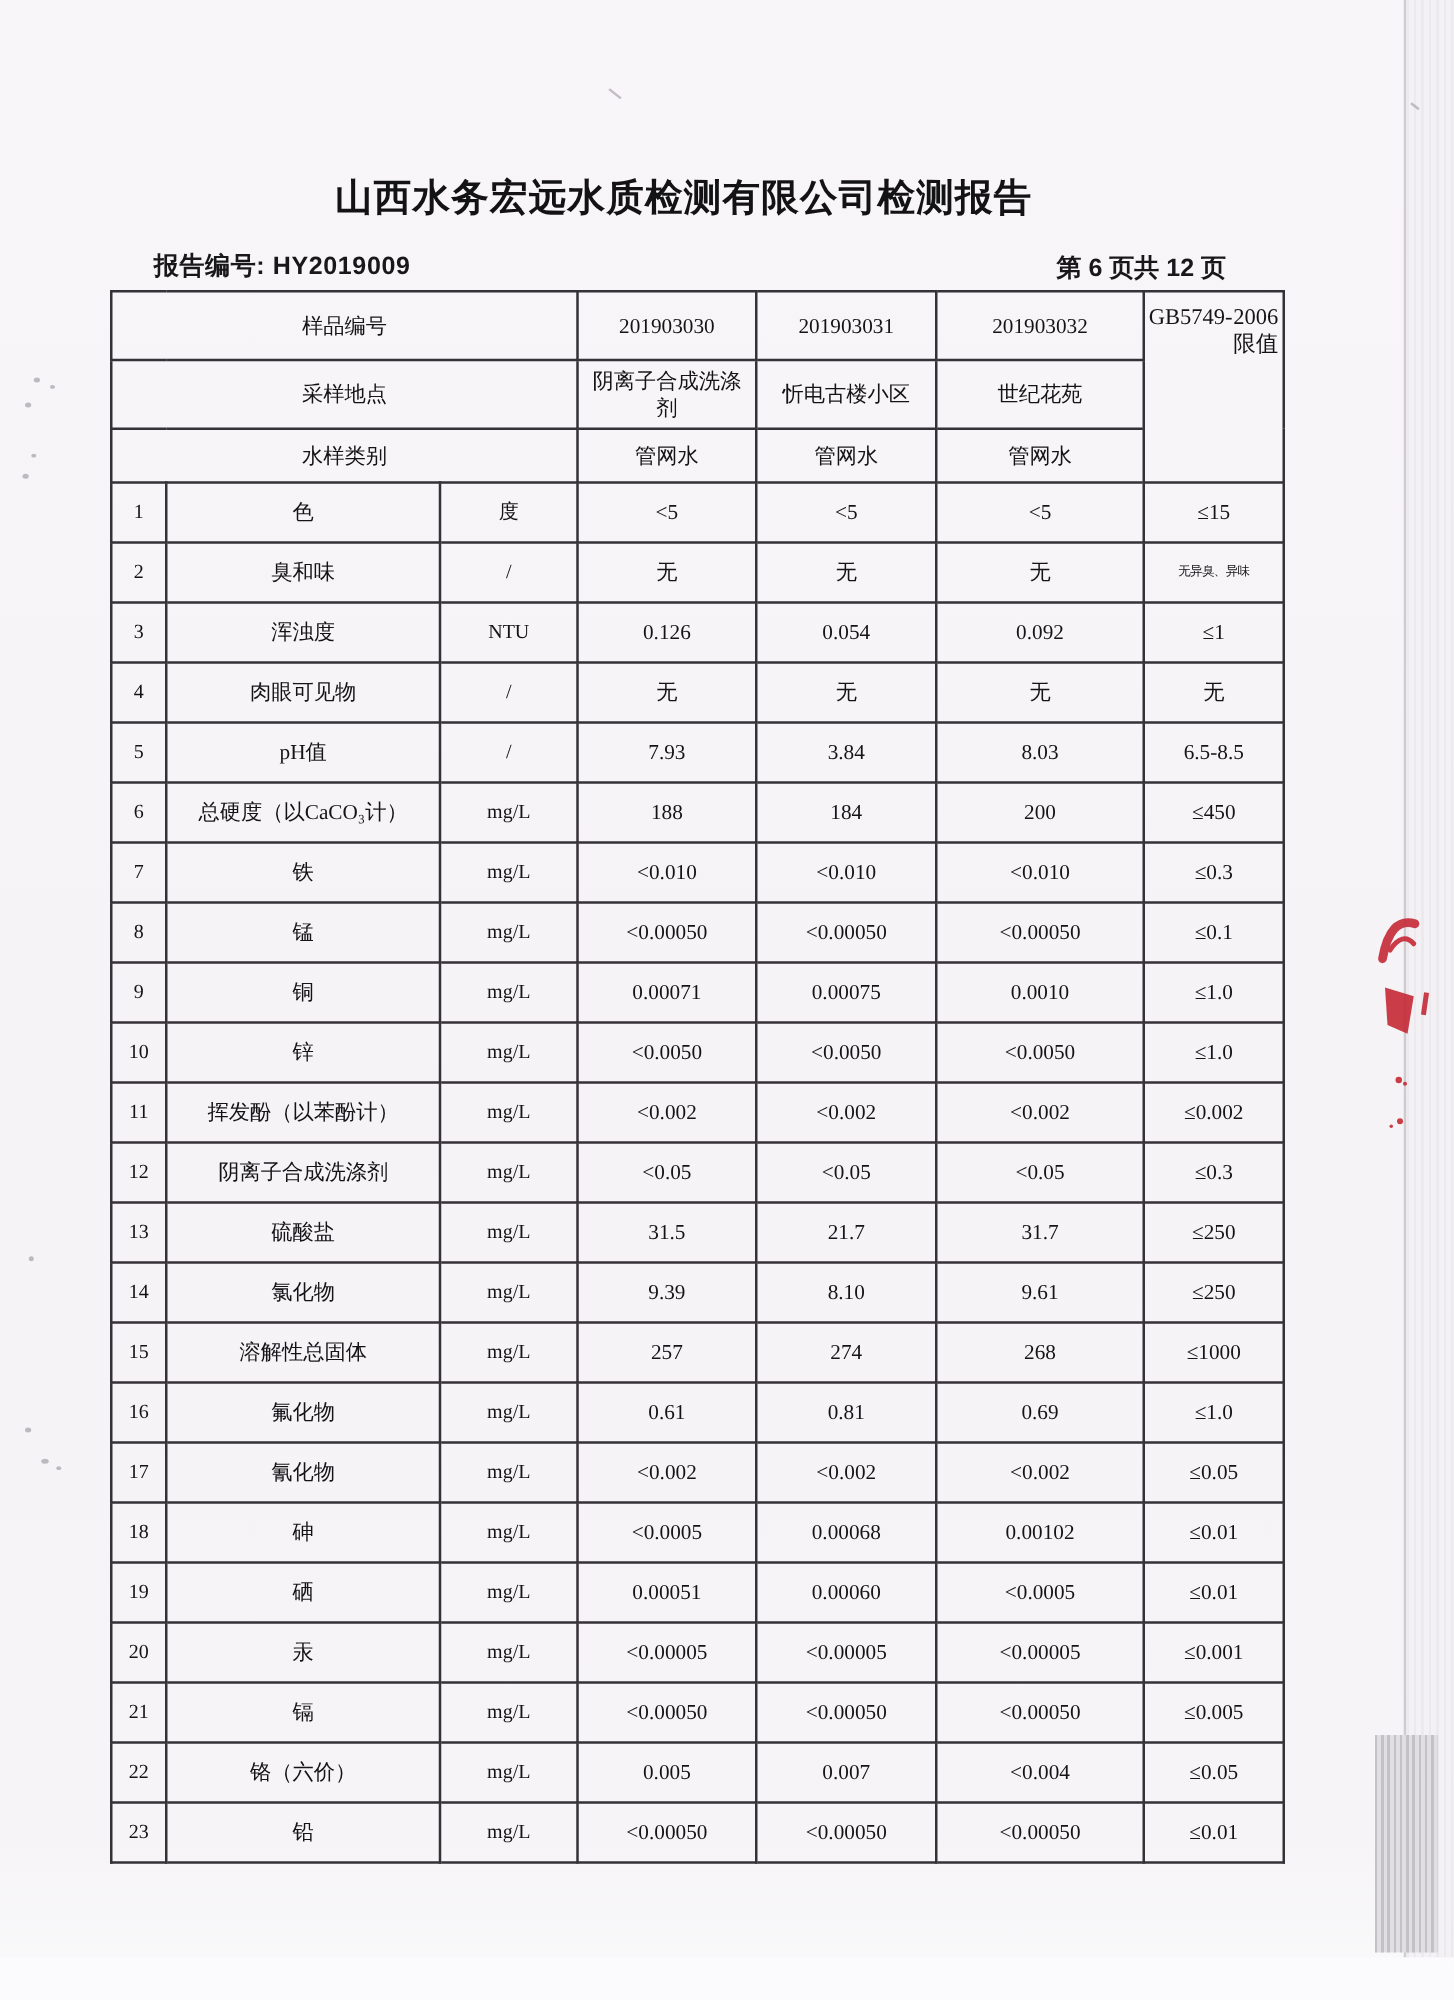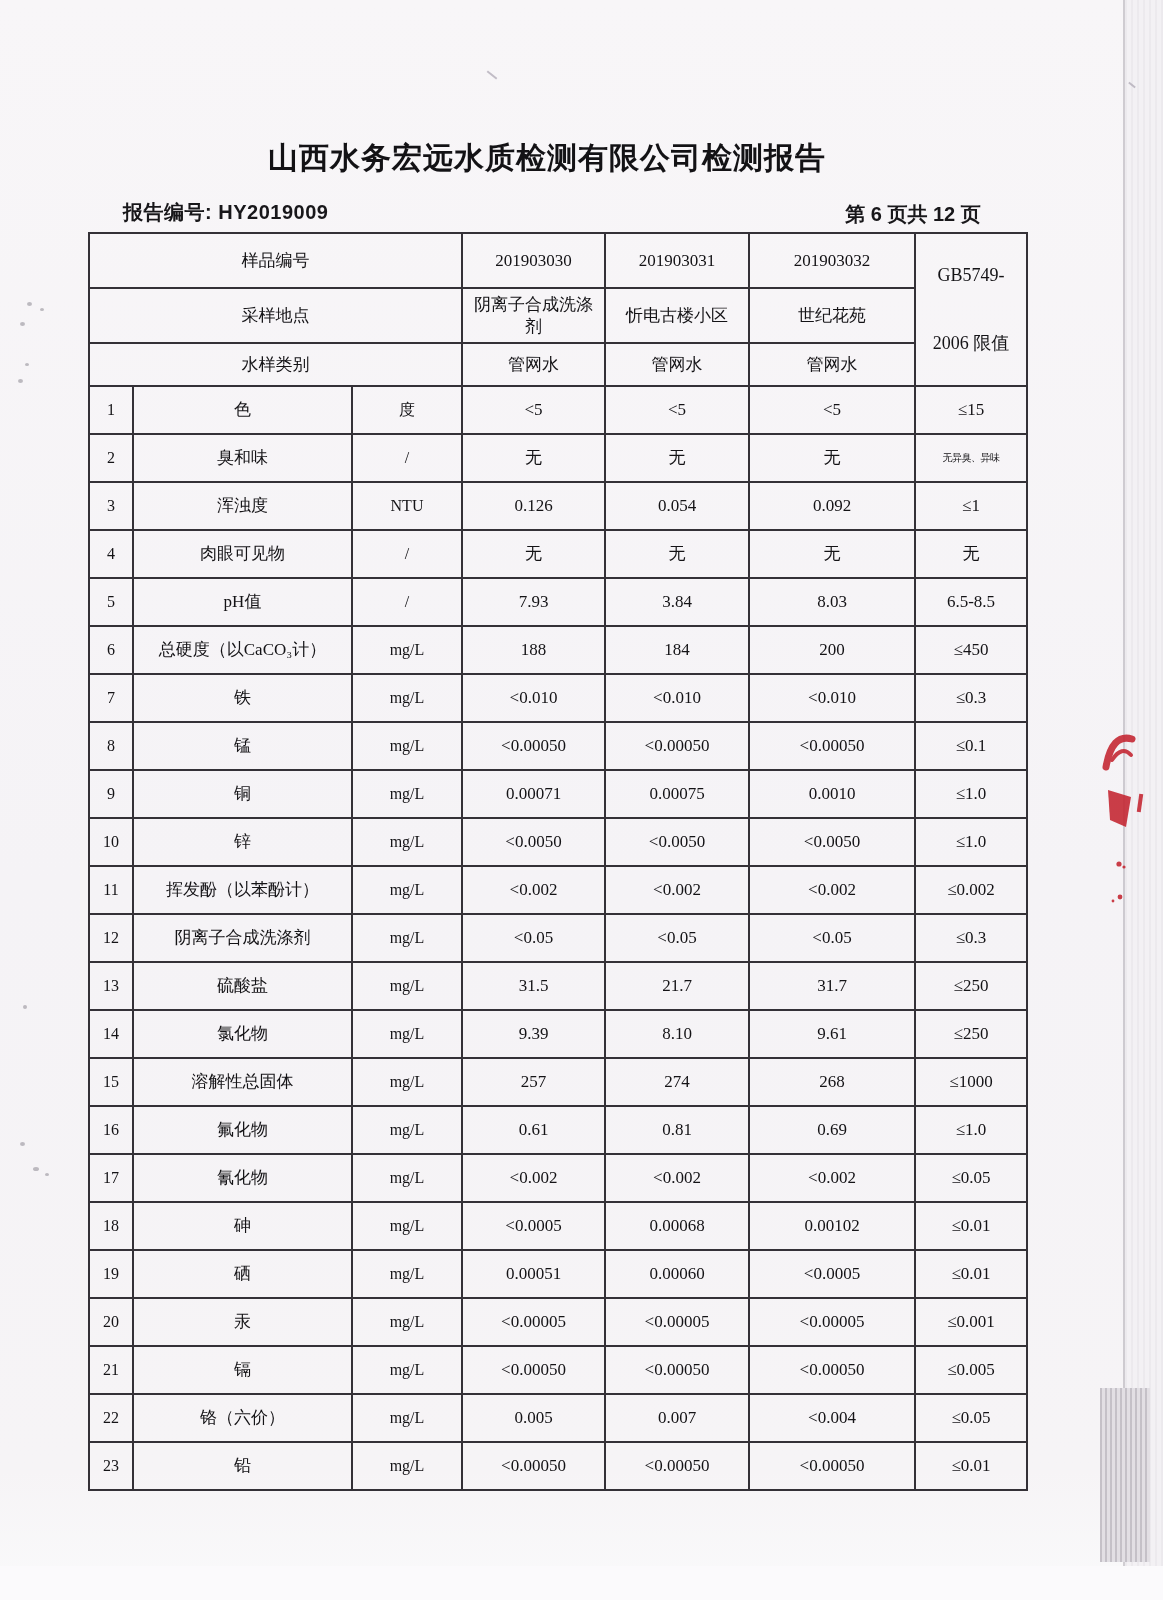--- a/index.html
+++ b/index.html
@@ -43,21 +43,21 @@
     padding:1px 3px;line-height:1.25;
     overflow:hidden;
   }
   thead td{height:51px;}
   tr.h-type td{height:39px;}
   tbody td{height:44px;}
   td.name{text-align:left;padding-left:13px;}
   td.rowno{font-size:16px;}
   td.unit{font-size:16px;}
   td.limit-head{font-size:18px;}
-  .limit-head-inner{display:flex;flex-direction:column;justify-content:space-around;height:136px;}
+  .limit-head-inner{display:flex;justify-content:space-around;height:136px;}
   td .small,td.small{font-size:10px;letter-spacing:-0.5px;}
   
   .artifact{position:absolute;pointer-events:none;}
   .fold-line{left:1123px;top:0;width:2px;height:1566px;background:rgba(158,152,162,.45);}
   .edge-strip{left:1125px;top:0;width:38px;height:1566px;
     background:repeating-linear-gradient(90deg,rgba(175,170,180,.10) 0 2px,rgba(255,255,255,0) 2px 6px),#f3f1f4;}
   .corner-band{left:1100px;top:1388px;width:50px;height:174px;
     background:repeating-linear-gradient(90deg,rgba(120,114,126,.28) 0 2px,rgba(0,0,0,0) 2px 5px),#e2dfe4;
     filter:blur(.4px);}
   .bottom-band{left:0;top:1566px;width:1163px;height:34px;background:#fbfafc;}

